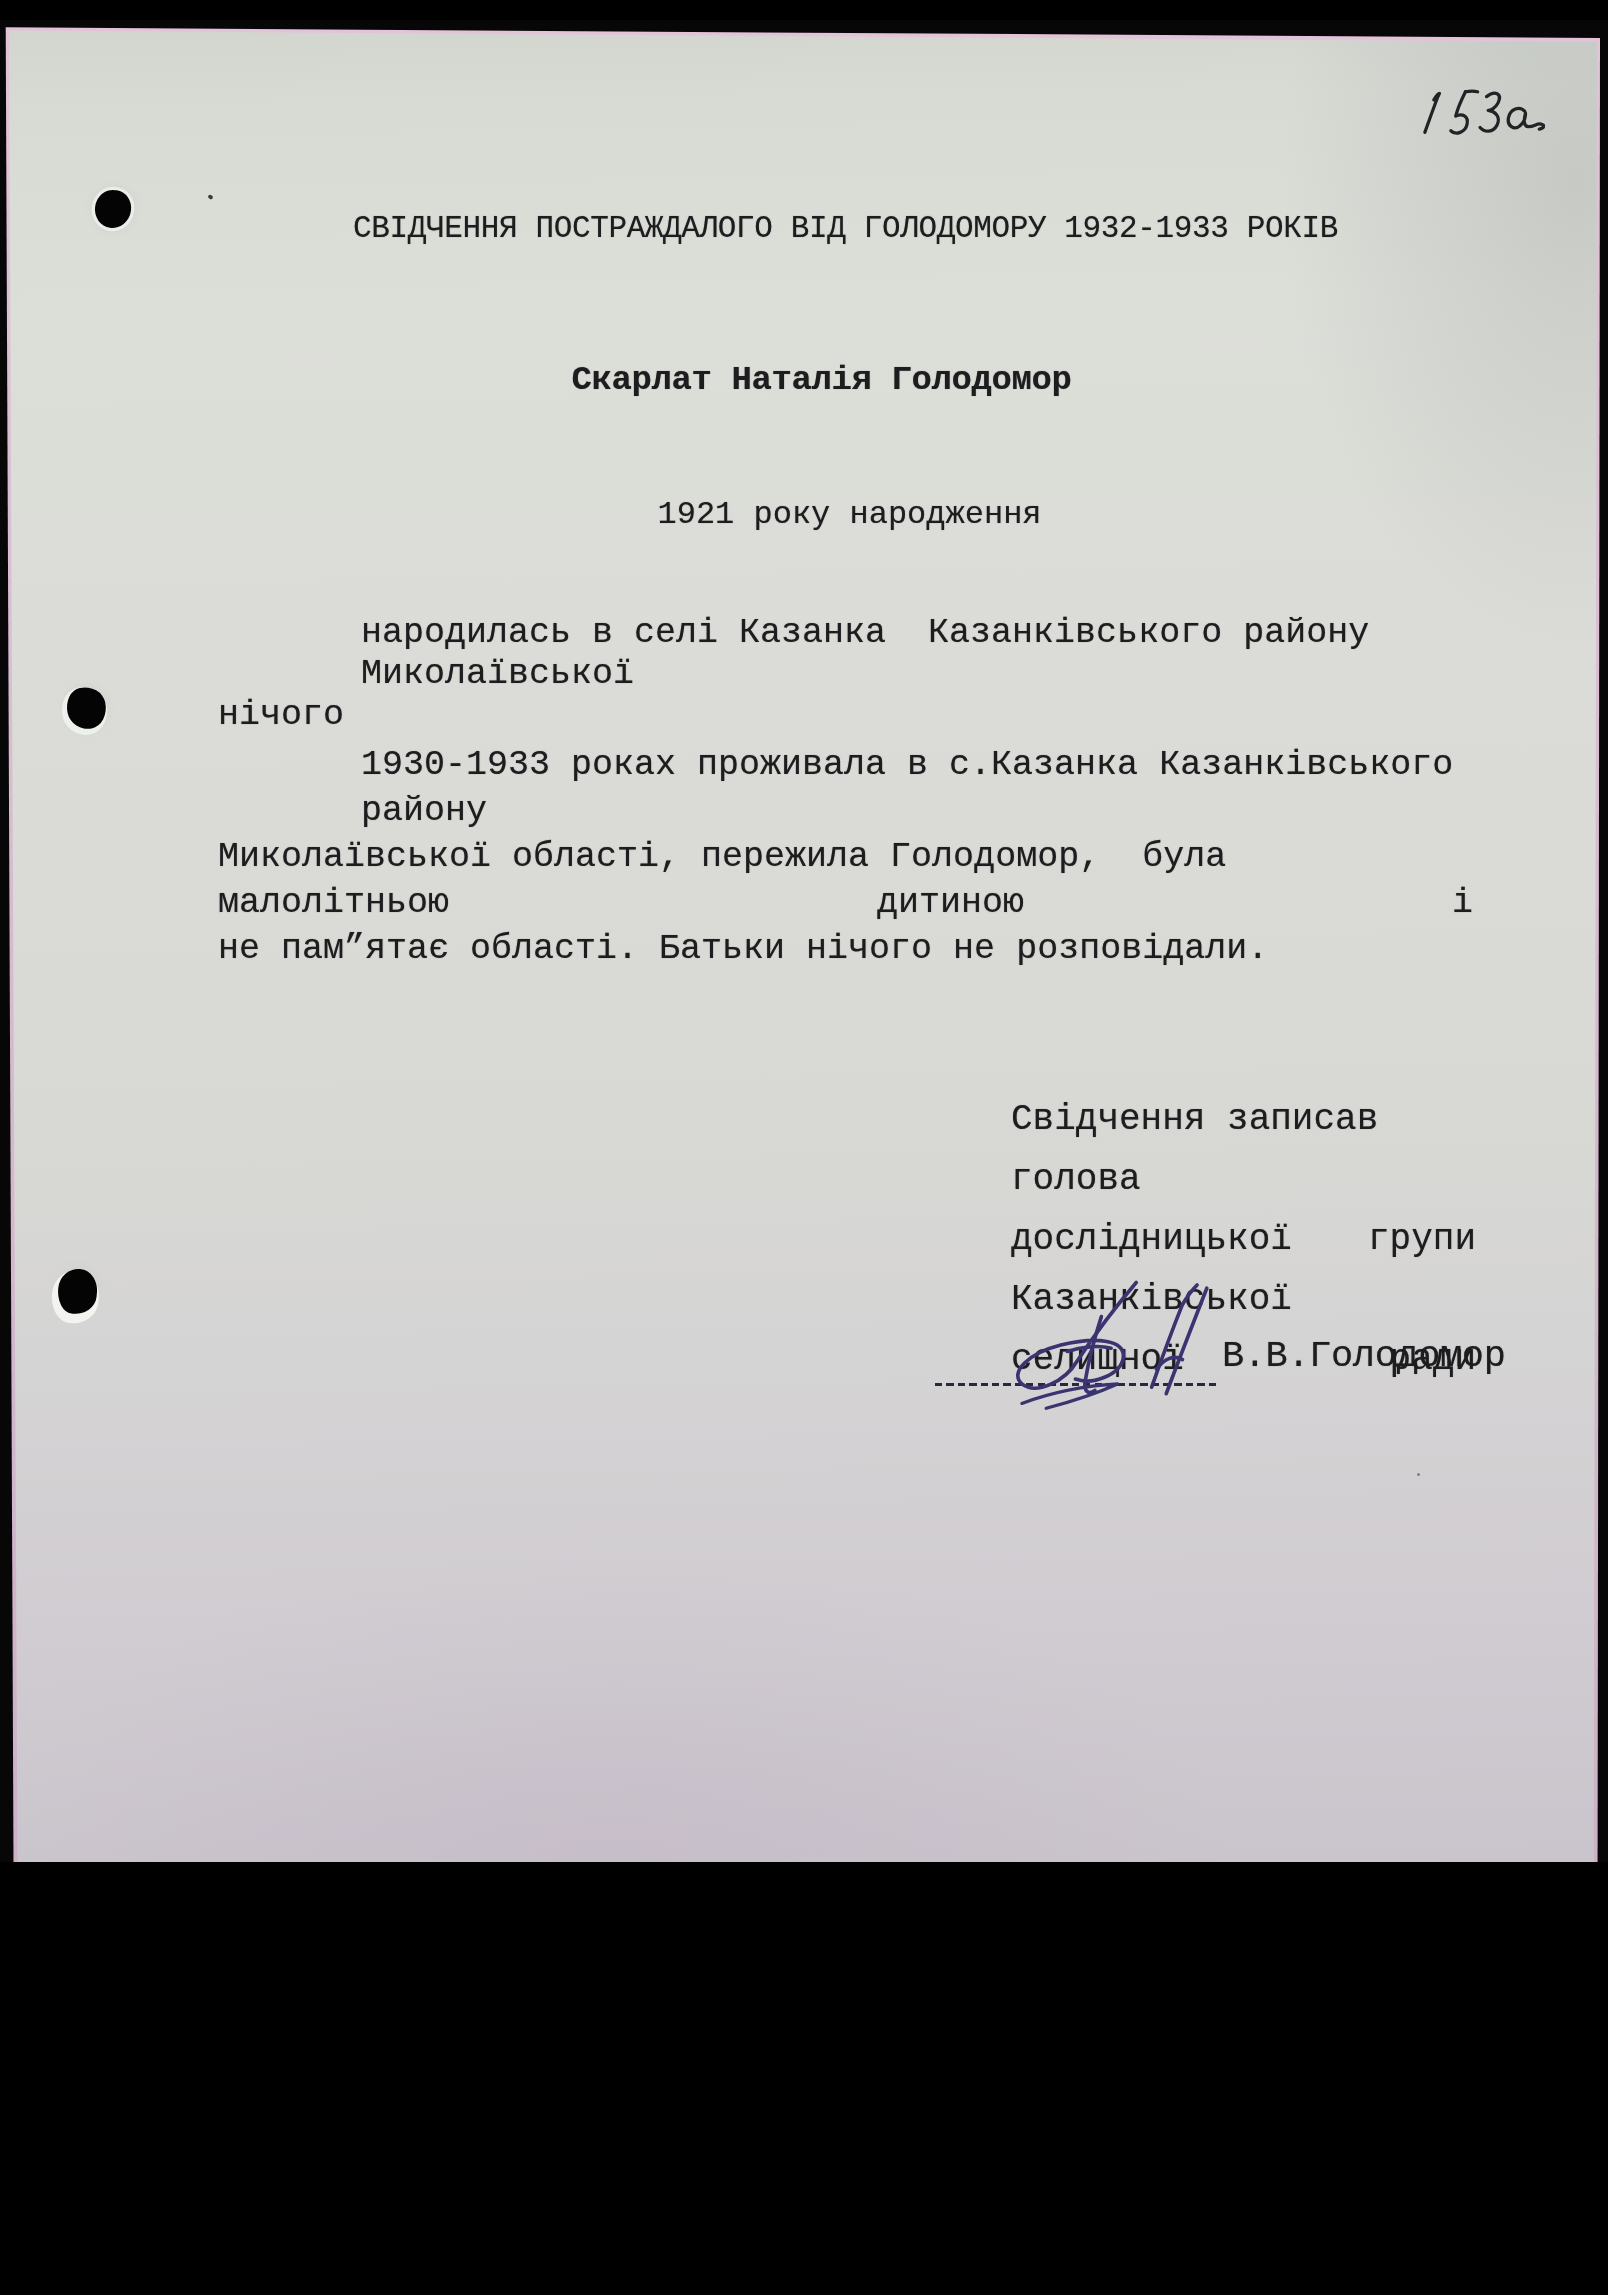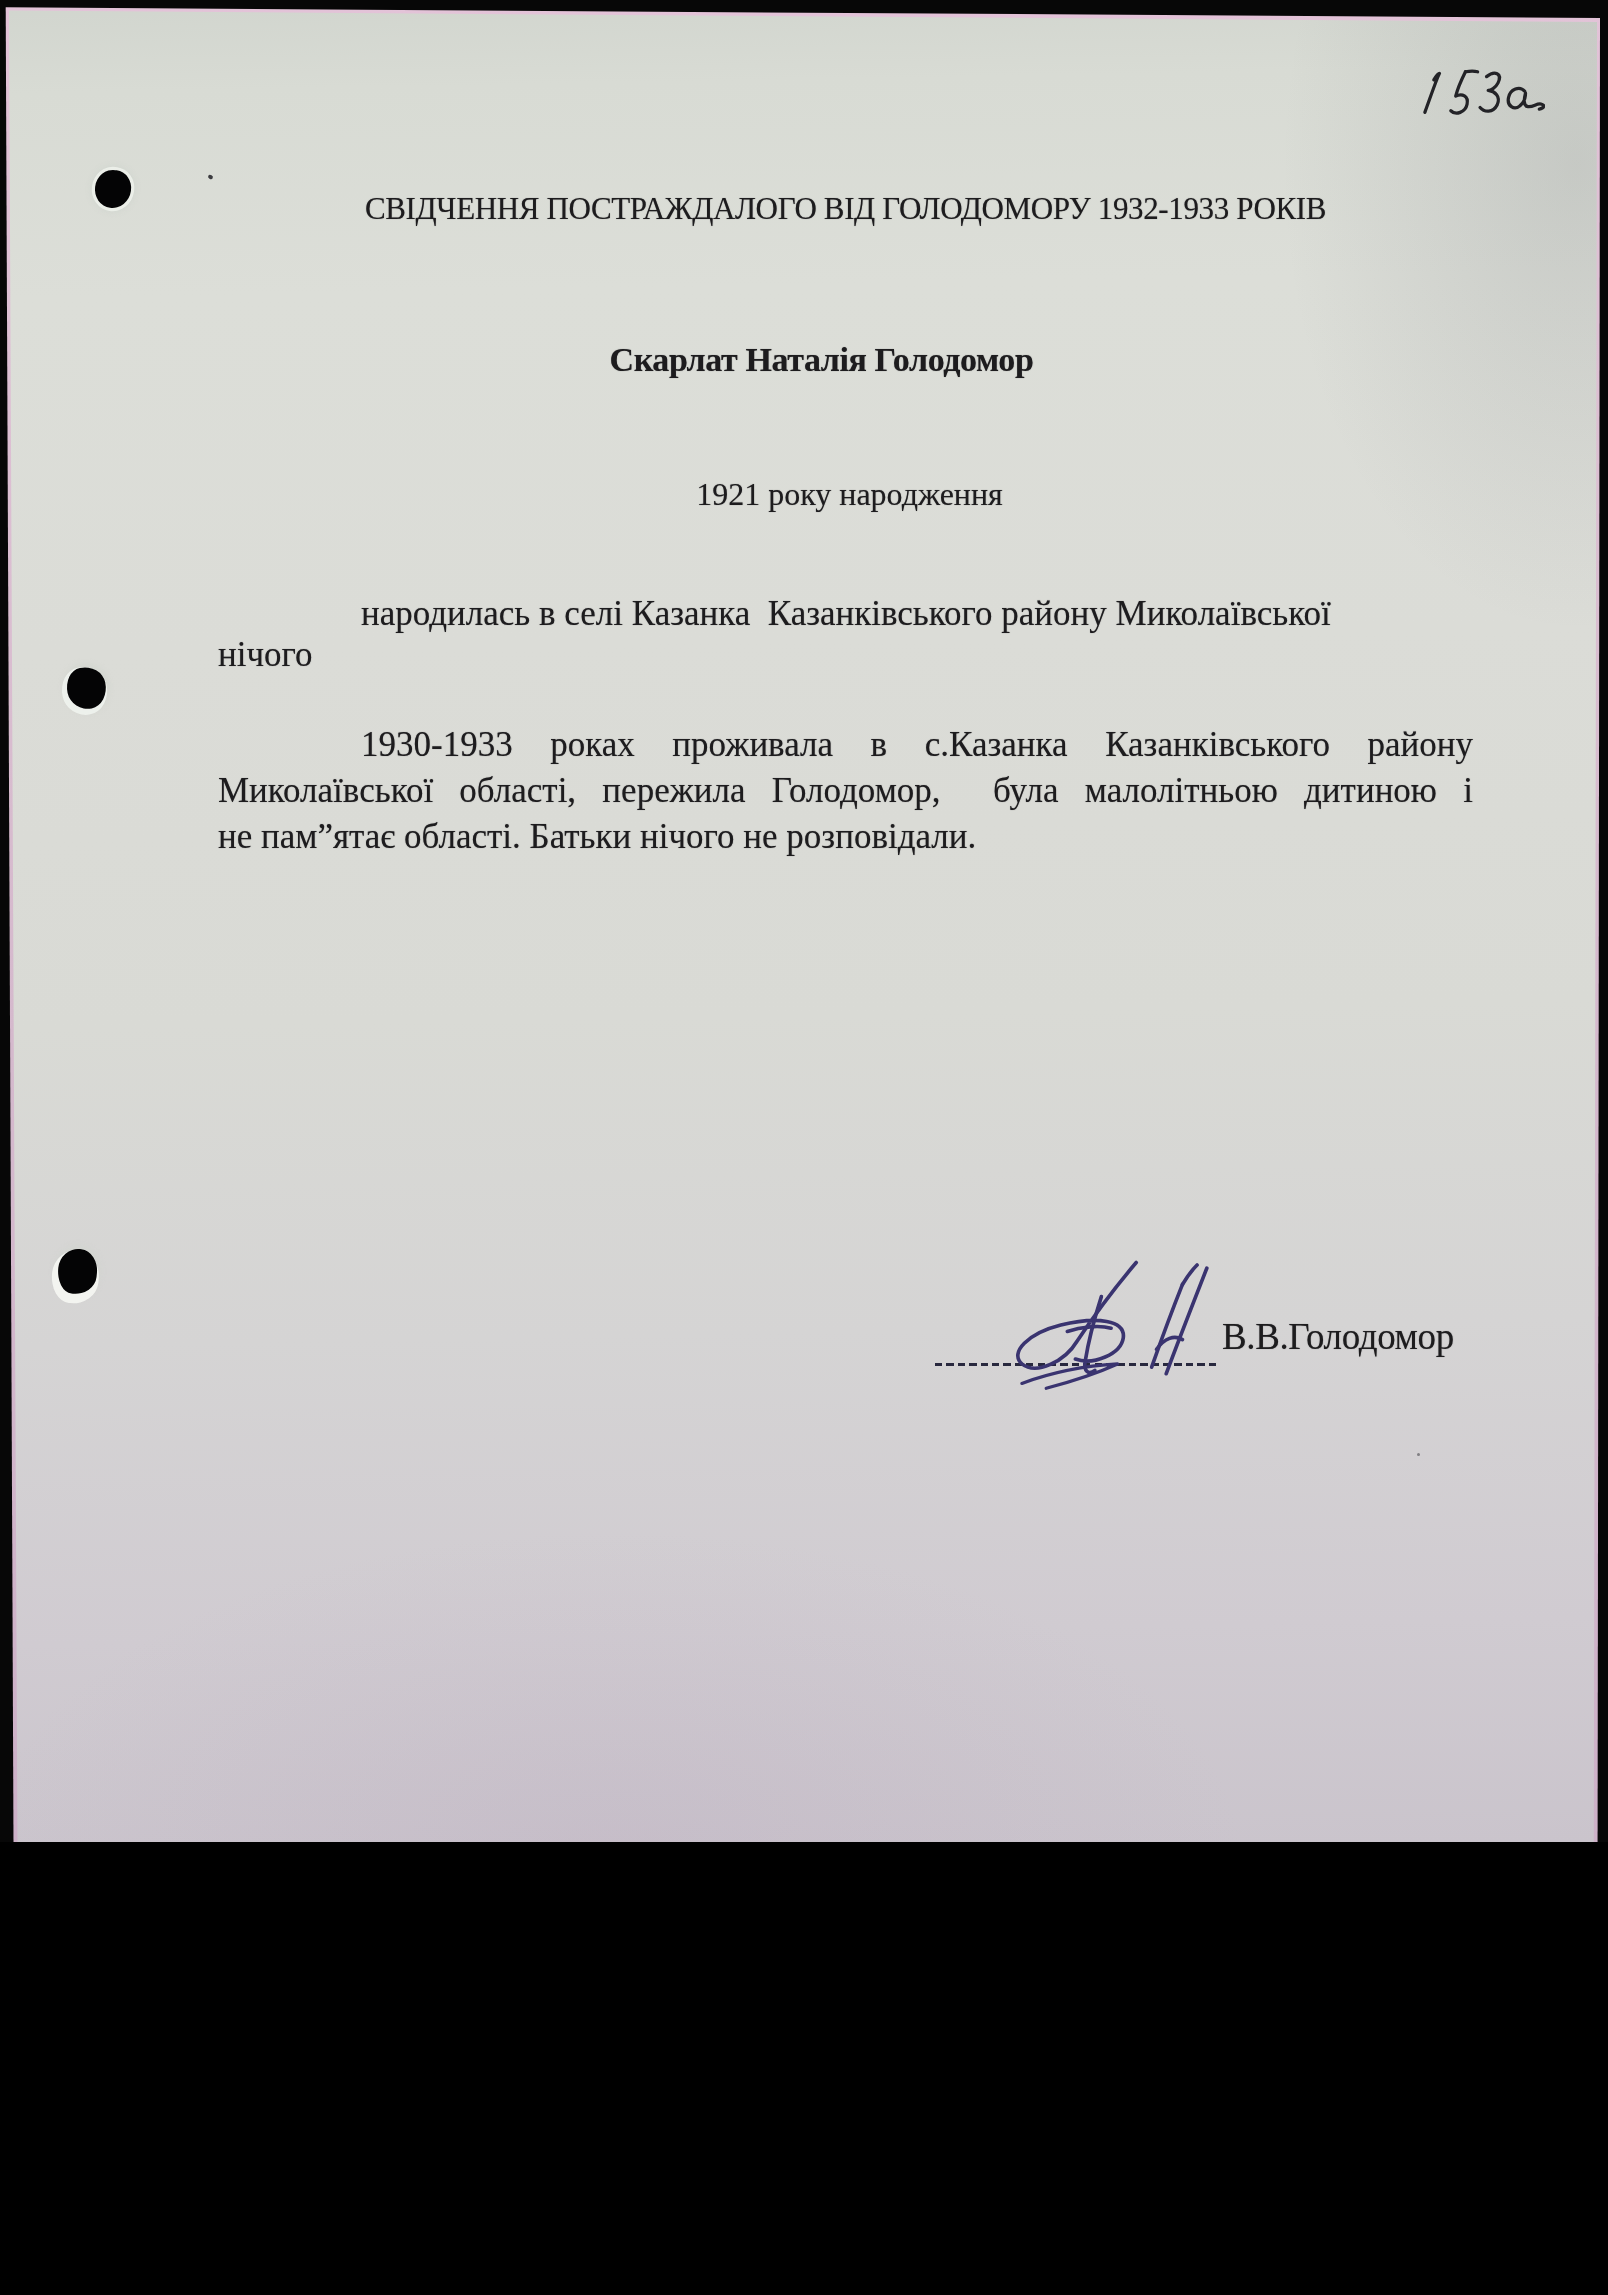--- a/index.html
+++ b/index.html
@@ -1,19 +1,20 @@
 <!DOCTYPE html>
 <html style="font-size:13px"><head>
 <meta charset="utf-8">
 <style>
   html,body { margin:0; padding:0; background:#000; }
   #scan {
     position:relative; width:1609px; height:1842px;
     background:#070707; overflow:hidden;
-    font-family:Liberation Serif, serif;
+    font-family:Liberation Mono, monospace;
+    margin-top:20px;
   }
   
   .fringe {
     position:absolute; inset:0;
     clip-path:polygon(5.7px 7.3px, 1600px 18px, 1597px 2287px, 15.4px 2292px);
     background:linear-gradient(180deg,#e3c3d8 0%, #d8bccf 40%, #cdb1c8 100%);
   }
   
   .paper {
     position:absolute; inset:0;
@@ -100,20 +101,25 @@
       <div class="l1">народилась в селі Казанка &nbsp;Казанківського району Миколаївської</div>
       <div class="l2">нічого</div>
     </div>
 
     <div class="t para2">
       <div class="l1">1930-1933 роках проживала в с.Казанка Казанківського району</div>
       <div class="l2">Миколаївської області, пережила Голодомор, &nbsp;була малолітньою дитиною і</div>
       <div class="l3">не пам”ятає області. Батьки нічого не розповідали.</div>
     </div>
 
+    <div class="t sig-block">
+      <div class="jl">Свідчення записав голова</div>
+      <div class="jl">дослідницької групи</div>
+      <div class="jl">Казанківської селищної ради</div>
+    </div>
 
     <div class="sig-dashes"></div>
 
     <svg class="scribble" viewBox="0 0 265 180" aria-label="signature">
       <g stroke-width="4.5">
         <path d="M163 13 C140 40 110 80 90 110 C75 135 40 152 22 138 C6 124 30 100 70 90 C115 79 150 84 147 106 C144 126 110 140 88 132"></path>
         <path d="M120 55 C112 80 104 110 100 135 C98 147 104 152 112 146"></path>
         <path d="M78 98 C95 92 118 90 132 94"></path>
         <path d="M182 142 C194 108 208 70 220 40"></path>
         <path d="M200 150 C214 112 232 66 250 20"></path>

